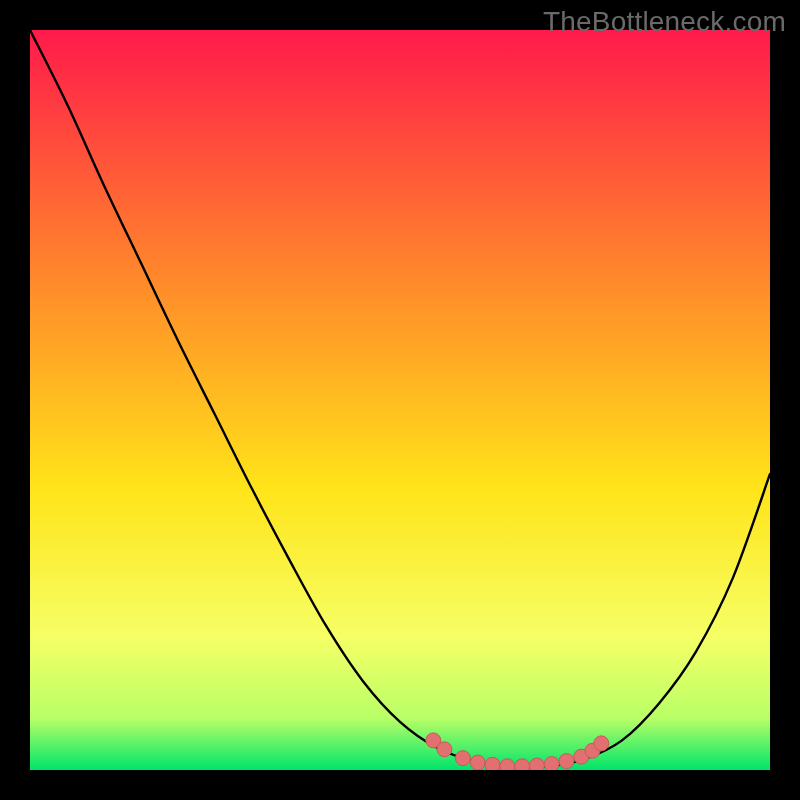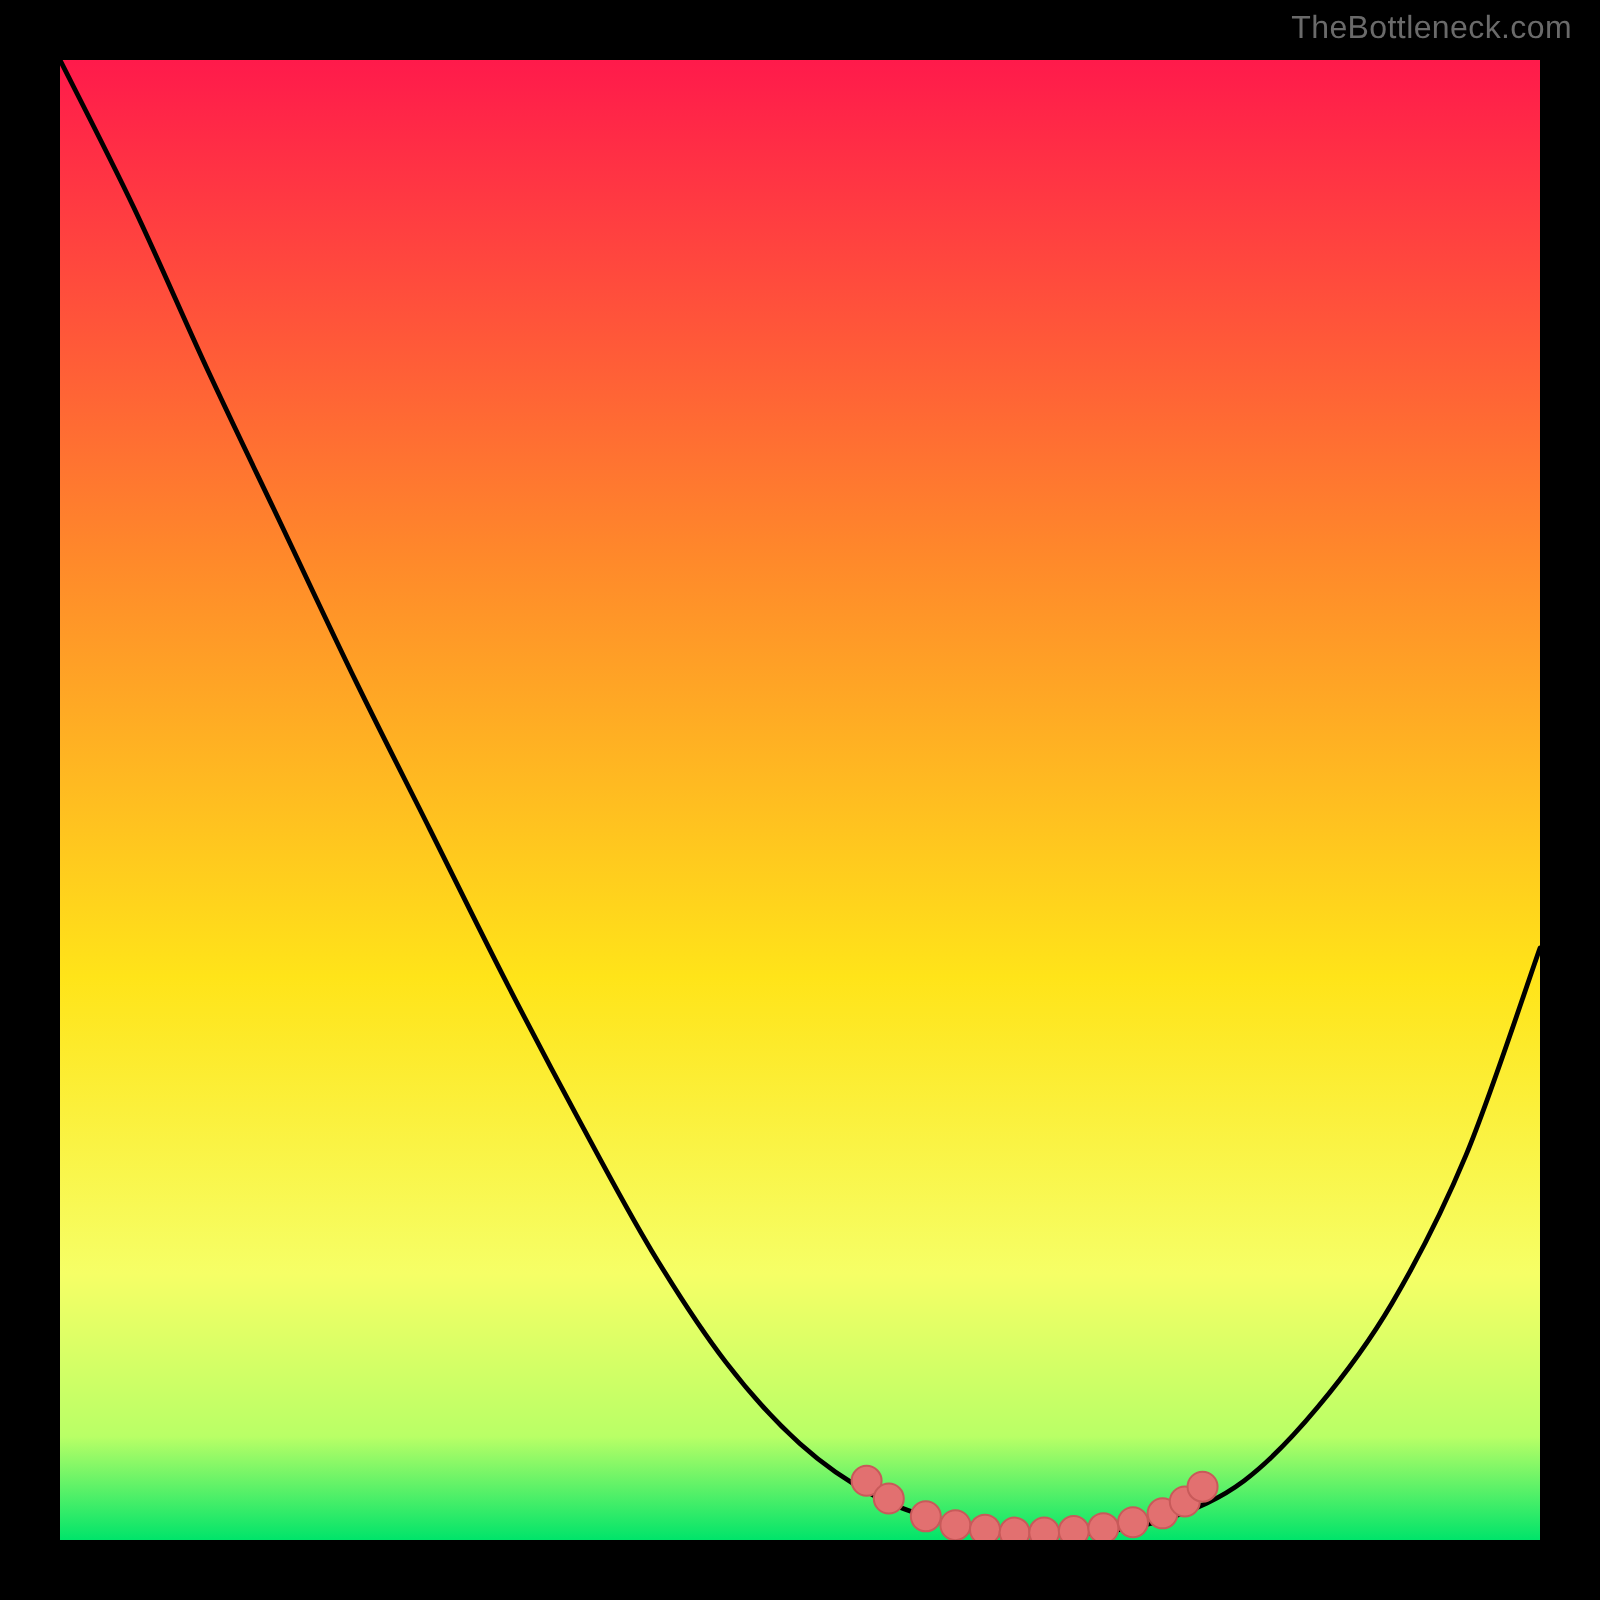--- a/index.html
+++ b/index.html
@@ -17,21 +17,21 @@
     top: 30px;
     width: 740px;
     height: 740px;
     background: #000;
   }
   .watermark {
     position: absolute;
     top: 6px;
     right: 14px;
     color: #6a6a6a;
-    font-size: 16px;
+    font-size: 28px;
     font-weight: 500;
     letter-spacing: 0.2px;
     z-index: 10;
   }
   svg {
     display: block;
   }
 </style>
 </head>
 <body>

